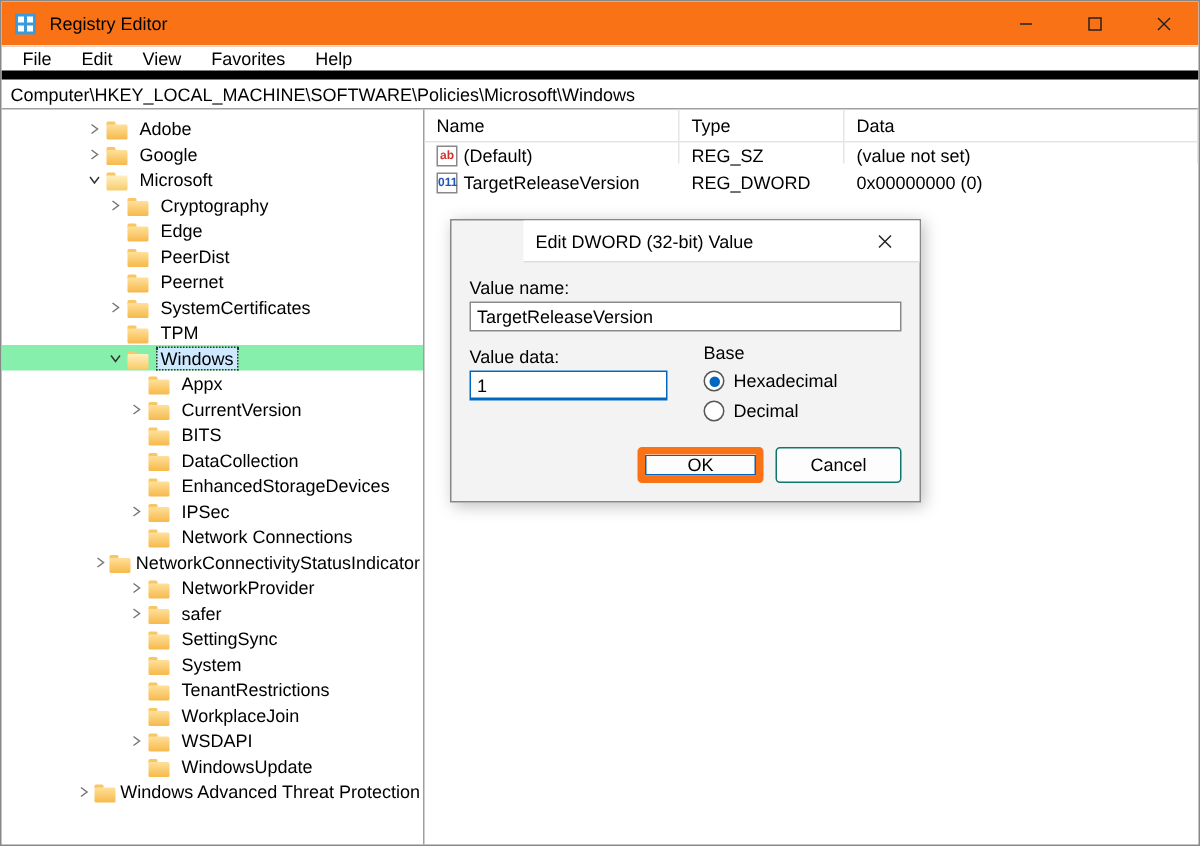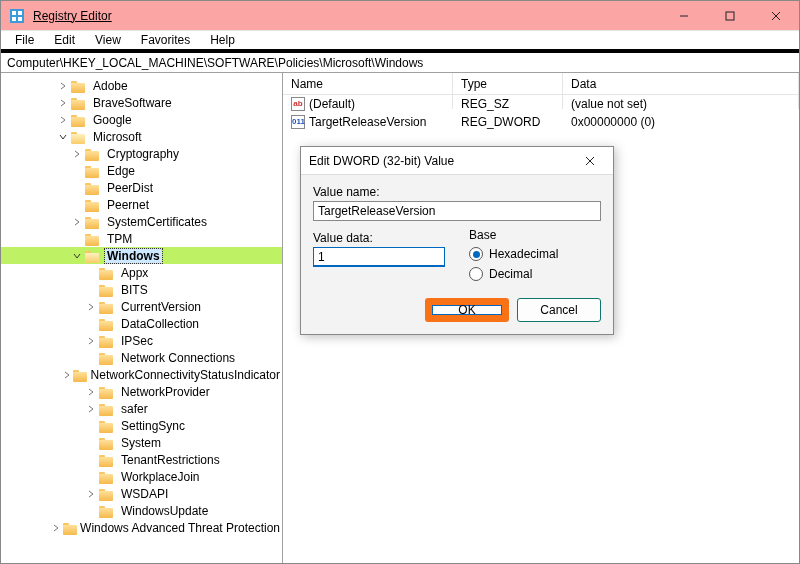--- a/index.html
+++ b/index.html
@@ -12,43 +12,42 @@
     width: 800px;
     height: 564px;
     overflow: hidden;
     border: 1px solid #888;
   }
   .titlebar {
     height: 30px;
     display: flex;
     align-items: center;
     padding: 0 0 0 8px;
-    background: #fca5a5;
+    background: #f97316;
     border-bottom: 1px solid #e5e5e5;
-    text-decoration: underline;
   }
   .titlebar-icon {
     width: 16px; height: 16px;
     margin-right: 8px;
   }
   .titlebar-title { flex: none; }
   .titlebar-spacer { flex: 1; }
   .win-controls { display: flex; }
   .win-btn {
     width: 46px; height: 30px;
     display: flex; align-items: center; justify-content: center;
     color: #333;
   }
   .menubar {
     height: 22px;
     display: flex;
     align-items: center;
     gap: 4px;
     padding: 0 6px;
-    border-bottom: 4px solid #000000;
+    border-bottom: 6px solid #000000;
   }
   .menu-item { padding: 2px 8px; }
   .pathbar {
     height: 20px;
     display: flex;
     align-items: center;
     padding: 0 6px;
     border-bottom: 1px solid #a0a0a0;
     font-size: 12px;
   }
@@ -96,22 +95,21 @@
     position: absolute;
     left: 0; top: 4px;
     width: 14px; height: 10px;
     background: linear-gradient(#ffe09a,#f6b94b);
     border-radius: 1px;
   }
   .folder-icon.open::after {
     background: linear-gradient(#fff0c0,#f9cc6a);
   }
   .tree-row.selected {
-    background: #bef264;
-    font-weight: bold;
+    background: #86efac;
   }
   .tree-row.selected .tree-label {
     outline: 1px dotted #333;
     background: #cde8ff;
   }
   .tree-label { padding: 0 2px; }
   .values {
     flex: 1;
     position: relative;
     overflow: hidden;
@@ -161,20 +159,21 @@
     border: 1px solid #888;
     box-shadow: 2px 2px 10px rgba(0,0,0,.25);
   }
   .dlg-title {
     height: 28px;
     display:flex; align-items:center;
     padding: 0 8px;
     font-size: 12px;
     border-bottom: 1px solid #dcdcdc;
     background:#fff;
+    margin-left:48px;
   }
   .dlg-close {
     margin-left:auto;
     width: 30px; height: 28px;
     display:flex; align-items:center; justify-content:center;
   }
   .dlg-body { padding: 10px 12px 4px; }
   .dlg-label { font-size: 12px; margin-bottom: 2px; }
   .dlg-input {
     width: 100%;
@@ -217,21 +216,21 @@
   }
   .btn {
     width: 84px; height: 24px;
     border: 1px solid #0f766e;
     background:#fdfdfd;
     border-radius: 3px;
     display:flex;align-items:center;justify-content:center;
     font-size:12px;
   }
   .btn.primary {
-    border: 7px solid #f97316;
+    border: 5px solid #f97316;
     box-shadow: inset 0 0 0 1px #0067c0;
   }
 </style>
 </head>
 <body>
 
 <div class="titlebar">
   <span class="titlebar-icon">
     <svg viewBox="0 0 16 16">
         <rect x="1" y="1" width="14" height="14" fill="#3a9bdc"></rect>
@@ -288,30 +287,20 @@
         <span class="tree-label">Adobe</span>
       </div>
       <div class="tree-row">
         <span class="tree-indent" style="width: 56px;"></span>
         <span class="expander">
           <svg width="8" height="8">
             <path d="M2 1 L6 4 L2 7" fill="none" stroke="#777"></path>
           </svg>
         </span>
         <span class="folder-icon"></span>
-        <span class="tree-label">BraveSoftware</span>
-      </div>
-      <div class="tree-row">
-        <span class="tree-indent" style="width: 56px;"></span>
-        <span class="expander">
-          <svg width="8" height="8">
-            <path d="M2 1 L6 4 L2 7" fill="none" stroke="#777"></path>
-          </svg>
-        </span>
-        <span class="folder-icon"></span>
         <span class="tree-label">Google</span>
       </div>
       <div class="tree-row">
         <span class="tree-indent" style="width: 56px;"></span>
         <span class="expander">
           <svg width="8" height="8">
             <path d="M1 2 L4 6 L7 2" fill="none" stroke="#333"></path>
           </svg>
         </span>
         <span class="folder-icon open"></span>
@@ -372,39 +361,45 @@
         <span class="tree-label">Windows</span>
       </div>
       <div class="tree-row">
         <span class="tree-indent" style="width: 84px;"></span>
         <span class="expander"></span>
         <span class="folder-icon"></span>
         <span class="tree-label">Appx</span>
       </div>
       <div class="tree-row">
         <span class="tree-indent" style="width: 84px;"></span>
+        <span class="expander">
+          <svg width="8" height="8">
+            <path d="M2 1 L6 4 L2 7" fill="none" stroke="#777"></path>
+          </svg>
+        </span>
+        <span class="folder-icon"></span>
+        <span class="tree-label">CurrentVersion</span>
+      </div>
+      <div class="tree-row">
+        <span class="tree-indent" style="width: 84px;"></span>
         <span class="expander"></span>
         <span class="folder-icon"></span>
         <span class="tree-label">BITS</span>
       </div>
       <div class="tree-row">
         <span class="tree-indent" style="width: 84px;"></span>
-        <span class="expander">
-          <svg width="8" height="8">
-            <path d="M2 1 L6 4 L2 7" fill="none" stroke="#777"></path>
-          </svg>
-        </span>
-        <span class="folder-icon"></span>
-        <span class="tree-label">CurrentVersion</span>
-      </div>
-      <div class="tree-row">
-        <span class="tree-indent" style="width: 84px;"></span>
         <span class="expander"></span>
         <span class="folder-icon"></span>
         <span class="tree-label">DataCollection</span>
+      </div>
+      <div class="tree-row">
+        <span class="tree-indent" style="width: 84px;"></span>
+        <span class="expander"></span>
+        <span class="folder-icon"></span>
+        <span class="tree-label">EnhancedStorageDevices</span>
       </div>
       <div class="tree-row">
         <span class="tree-indent" style="width: 84px;"></span>
         <span class="expander">
           <svg width="8" height="8">
             <path d="M2 1 L6 4 L2 7" fill="none" stroke="#777"></path>
           </svg>
         </span>
         <span class="folder-icon"></span>
         <span class="tree-label">IPSec</span>

